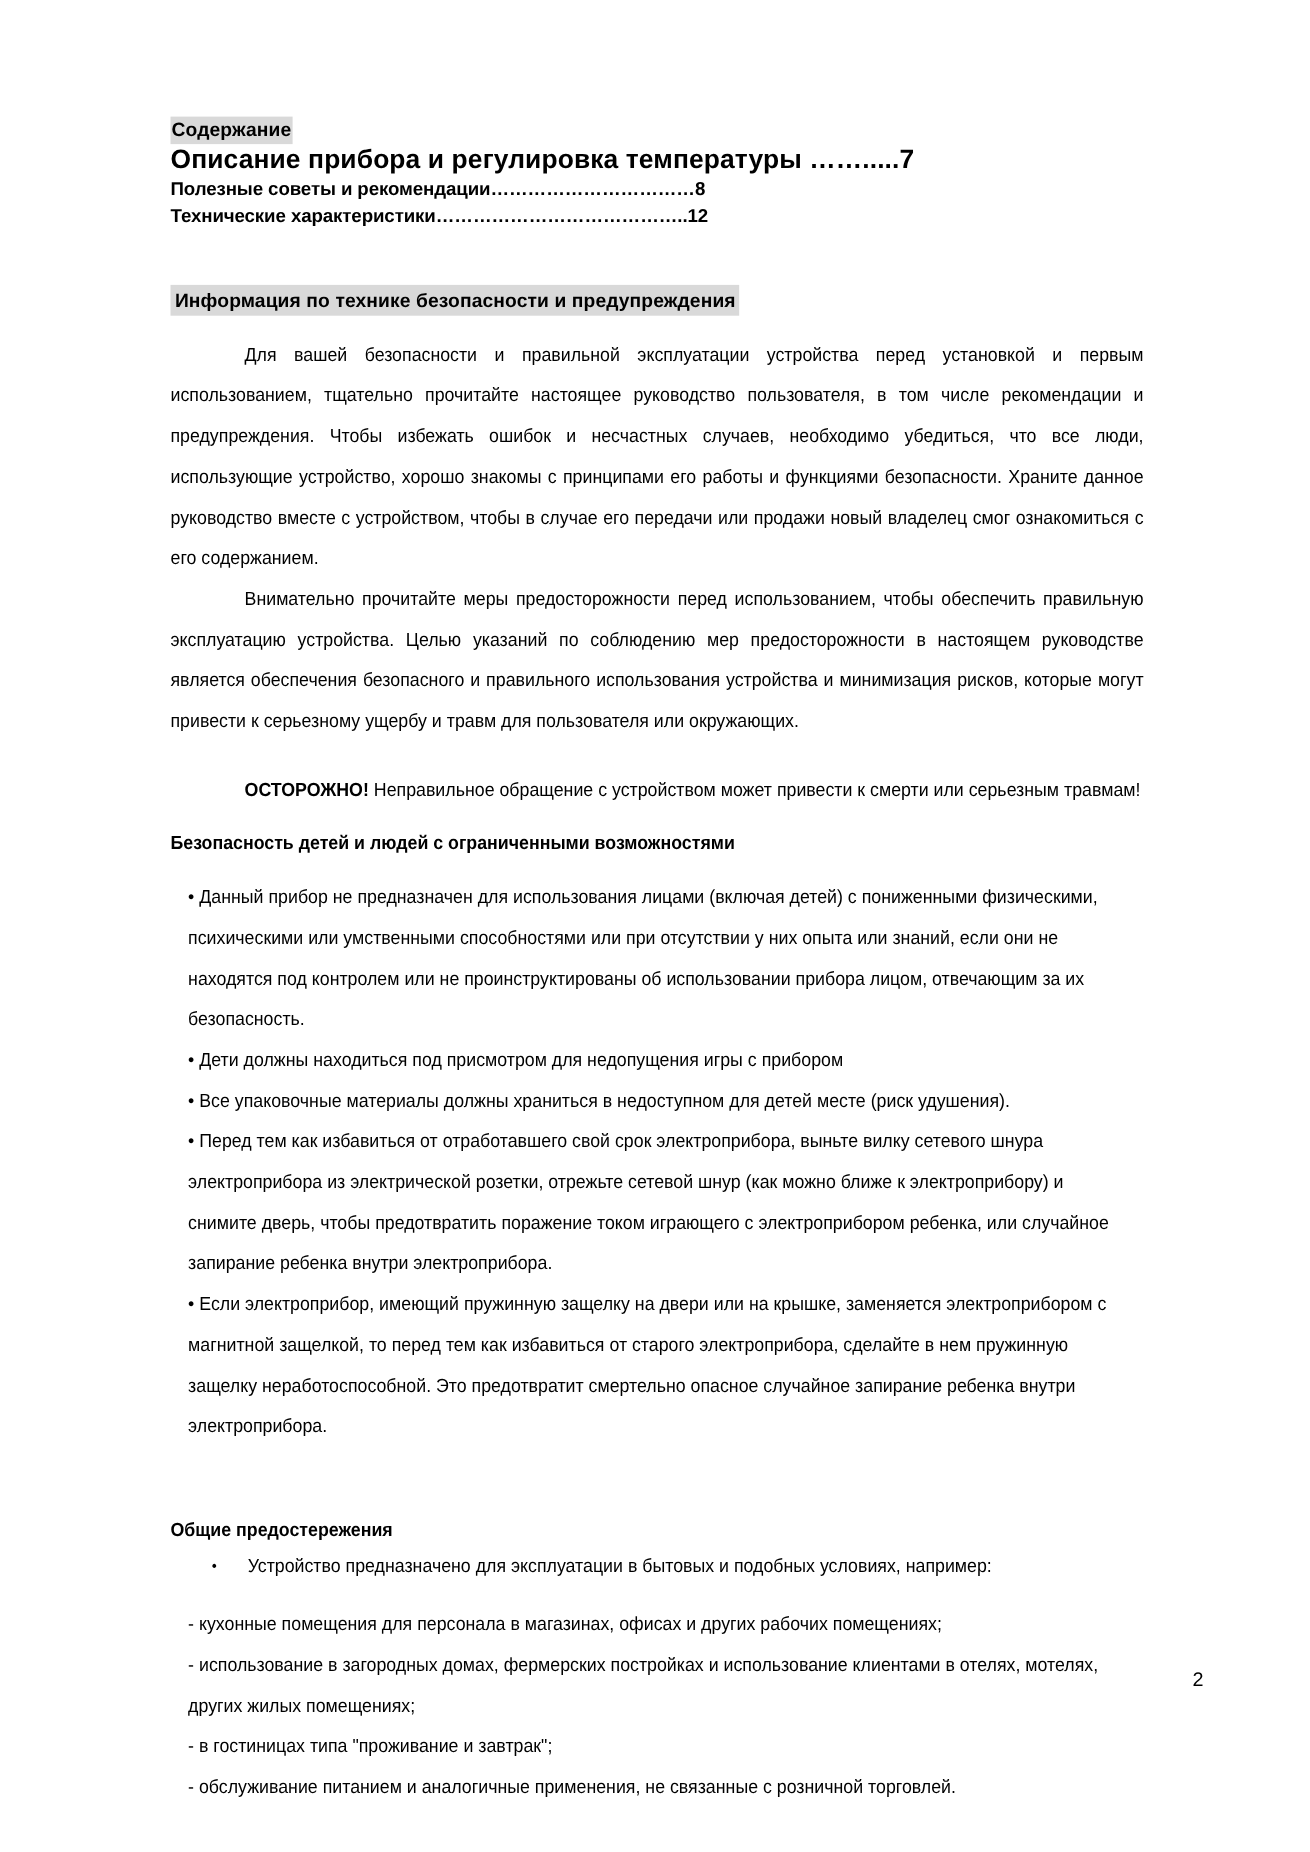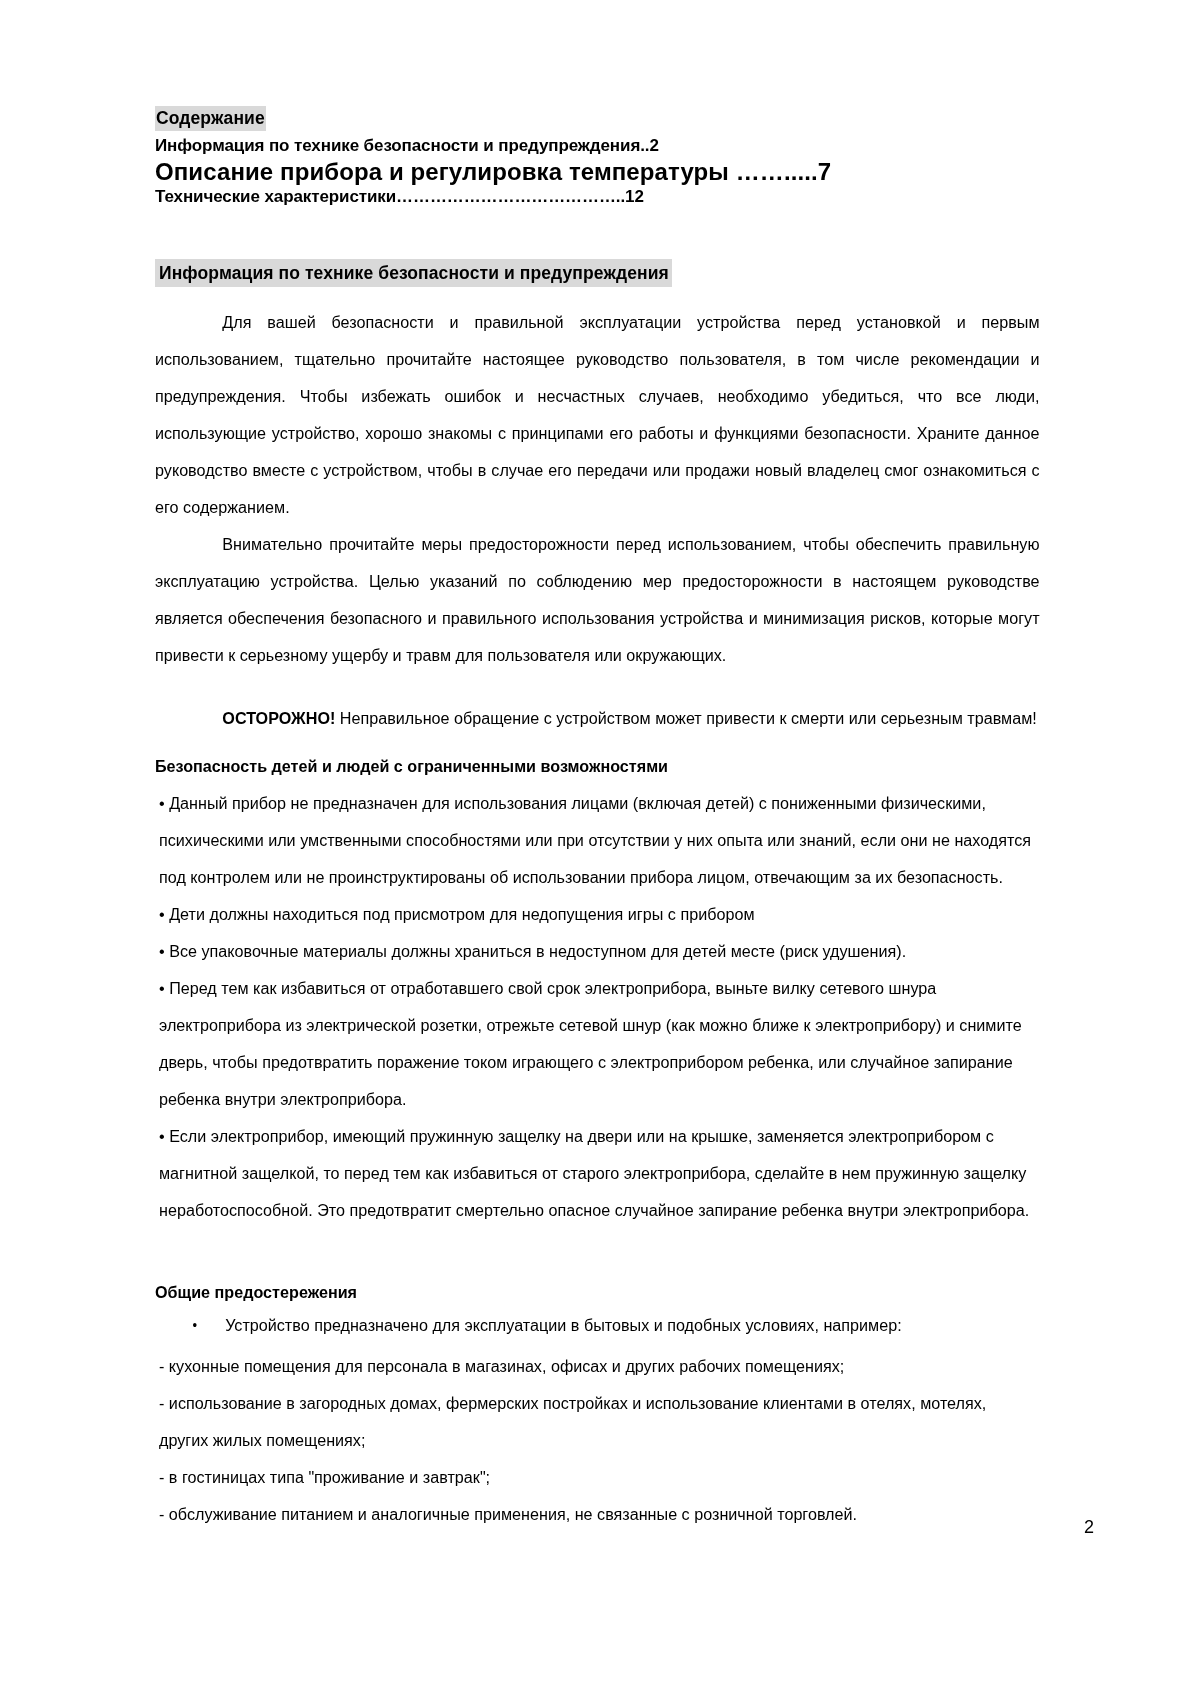--- a/index.html
+++ b/index.html
@@ -100,21 +100,21 @@
     font-size: 17.3px;
     line-height: 30px;
     transform: scaleX(0.935);
     transform-origin: left top;
     width: 106.9%;
   }
   .bold-inline { font-weight: bold; }
 
   ul.bullets, ul.dashes {
     list-style: none;
-    margin: 4px;
+    margin: 16px;
     padding: 0;
   }
   ul.bullets li, ul.dashes li {
     margin: 0;
     font-family: "Liberation Sans Narrow", "Liberation Sans", "DejaVu Sans", sans-serif;
     font-stretch: condensed;
     font-size: 17.3px;
     line-height: 37px;
     text-align: left;
     transform: scaleX(0.935);
@@ -153,22 +153,22 @@
 </head>
 <body>
 
 <div class="page">
   <div class="content">
 
     
     <div>
       <div class="toc-title">Содержание</div>
       <div class="toc-list">
-        <div class="toc-line">Информация по технике безопасности и предупреждения..2</div>
         <div class="toc-line emph">Описание прибора и регулировка температуры …….....7</div>
+        <div class="toc-line">Полезные советы и рекомендации……………………………8</div>
         <div class="toc-line">Технические характеристики…………………………………..12</div>
       </div>
     </div>
 
     
     <div class="section-band">Информация по технике безопасности и предупреждения</div>
 
     
     <div class="body-block">
 

